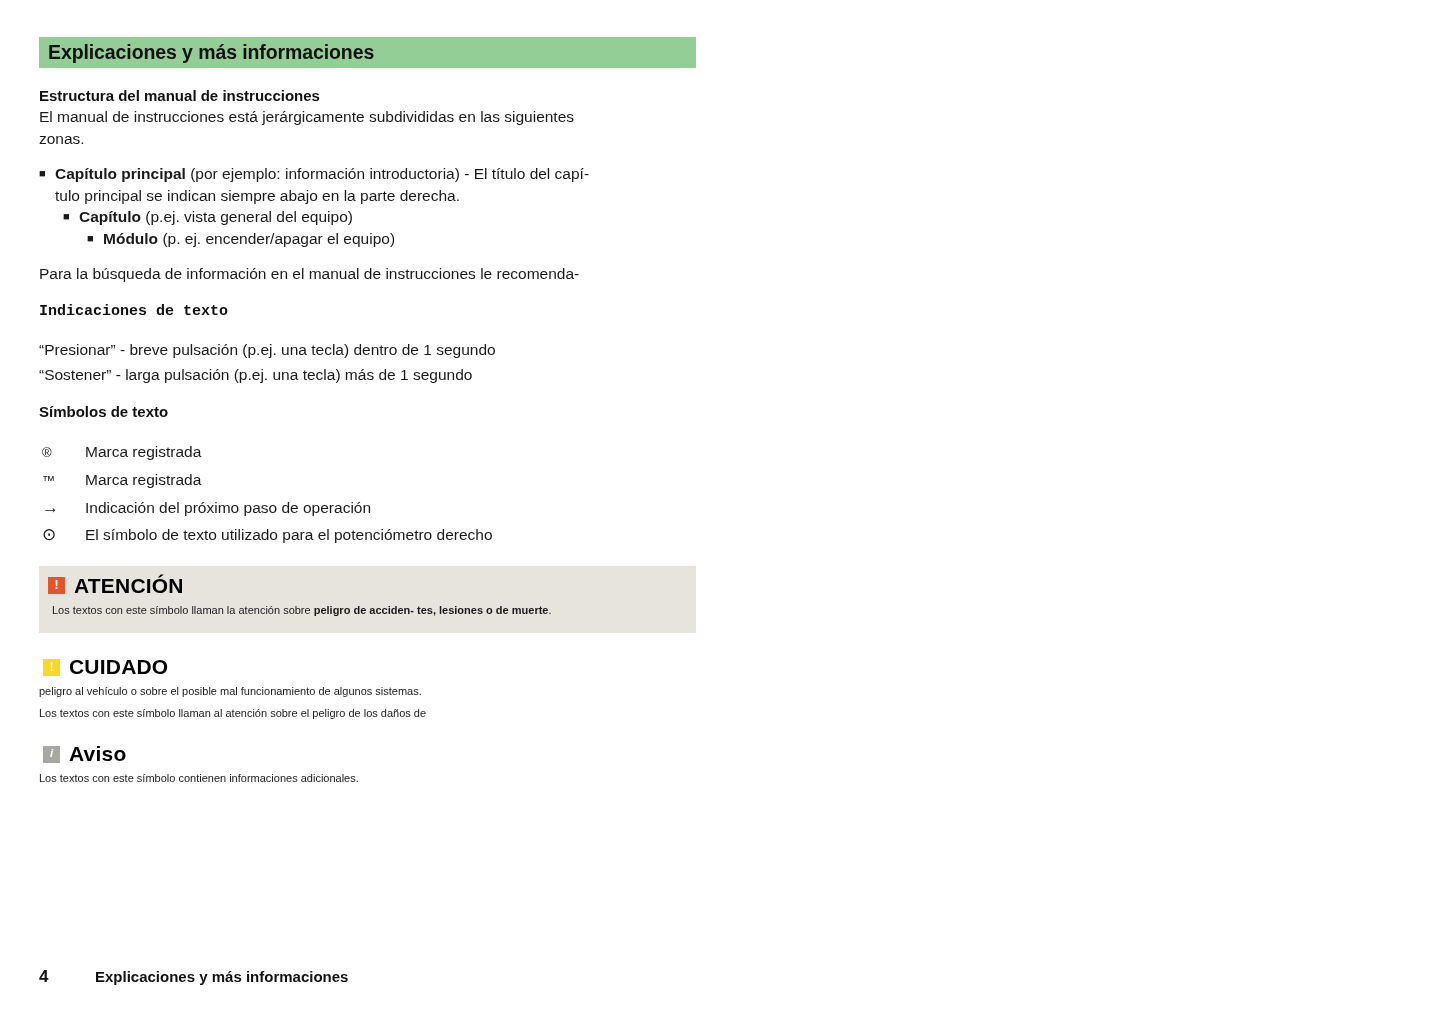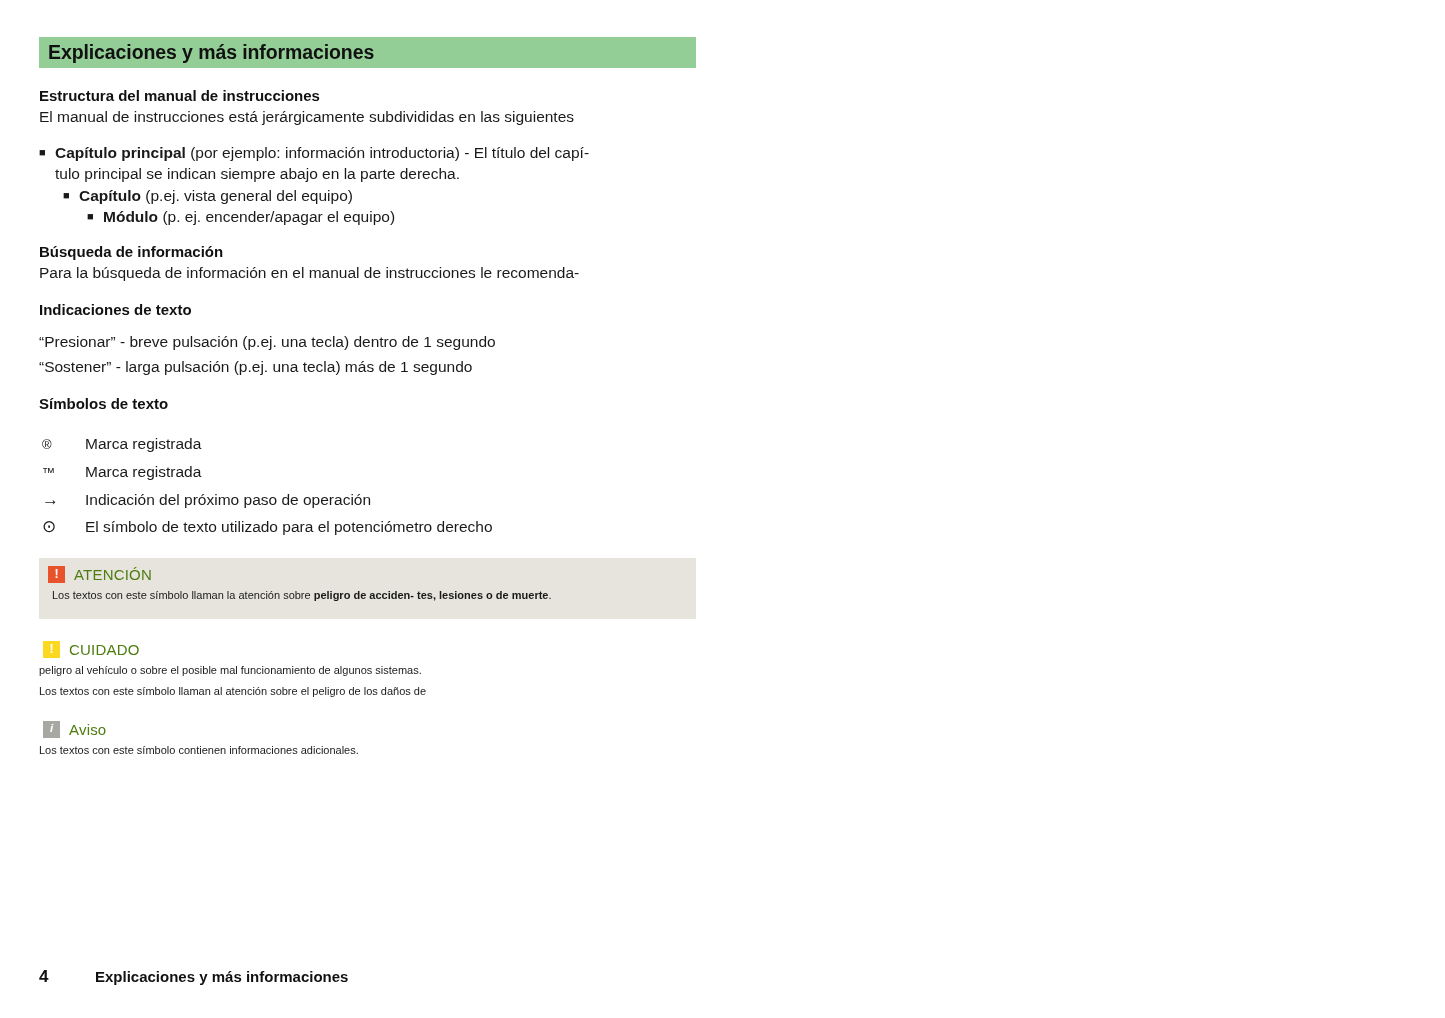--- a/index.html
+++ b/index.html
@@ -139,23 +139,23 @@
   .notice.plain {
     margin-top: 22px;
   }
   .notice-head {
     display: flex;
     align-items: center;
     gap: 9px;
     margin-bottom: 2px;
   }
   .notice-label {
-    font-size: 15px;
-    font-weight: normal;
-    color: #4d7c0f;
+    font-size: 21px;
+    font-weight: bold;
+    color: #000000;
     letter-spacing: 0.2px;
   }
   .badge {
     width: 17px;
     height: 17px;
     display: inline-flex;
     align-items: center;
     justify-content: center;
     color: #ffffff;
     font-size: 12.5px;
@@ -200,45 +200,45 @@
 
   <div class="content">
 
     <div class="banner">
       <span class="banner-title">Explicaciones y más informaciones</span>
     </div>
 
     <div class="block-tight">
       <div class="sec-head">Estructura del manual de instrucciones</div>
       <div class="para">El manual de instrucciones está jerárgicamente subdivididas en las siguientes</div>
+      <div class="para">zonas.</div>
     </div>
 
     <ul class="bullets" style="margin-top:14px;">
       <li class="lvl1">
         <span class="sq">■</span>
         <b>Capítulo principal</b><span> (por ejemplo: información introductoria) - El título del capí-</span><br>
         <span>tulo principal se indican siempre abajo en la parte derecha.</span>
       </li>
       <li class="lvl2">
         <span class="sq">■</span>
         <b>Capítulo</b><span> (p.ej. vista general del equipo)</span>
       </li>
       <li class="lvl3">
         <span class="sq">■</span>
         <b>Módulo</b><span> (p. ej. encender/apagar el equipo)</span>
       </li>
     </ul>
 
     <div class="block" style="margin-bottom:17px;">
-      <div class="sec-head">Búsqueda de información</div>
       <div class="para">Para la búsqueda de información en el manual de instrucciones le recomenda-</div>
     </div>
 
     <div class="block" style="margin-bottom:15px;">
-      <div class="sec-head" style="margin-bottom:9px;">Indicaciones de texto</div>
+      <div class="sec-head" style="margin-bottom:15px;font-family:Liberation Mono, monospace;">Indicaciones de texto</div>
       <div class="ind-line">“Presionar”  - breve pulsación (p.ej. una tecla) dentro de 1 segundo</div>
       <div class="ind-line">“Sostener”  - larga pulsación (p.ej. una tecla) más de 1 segundo</div>
     </div>
 
     <div>
       <div class="sec-head" style="margin-bottom:16px;">Símbolos de texto</div>
       <ul class="sym-list">
         <li class="sym-row">
           <span class="sym-glyph">®</span>
           <span class="sym-text">Marca registrada</span>

